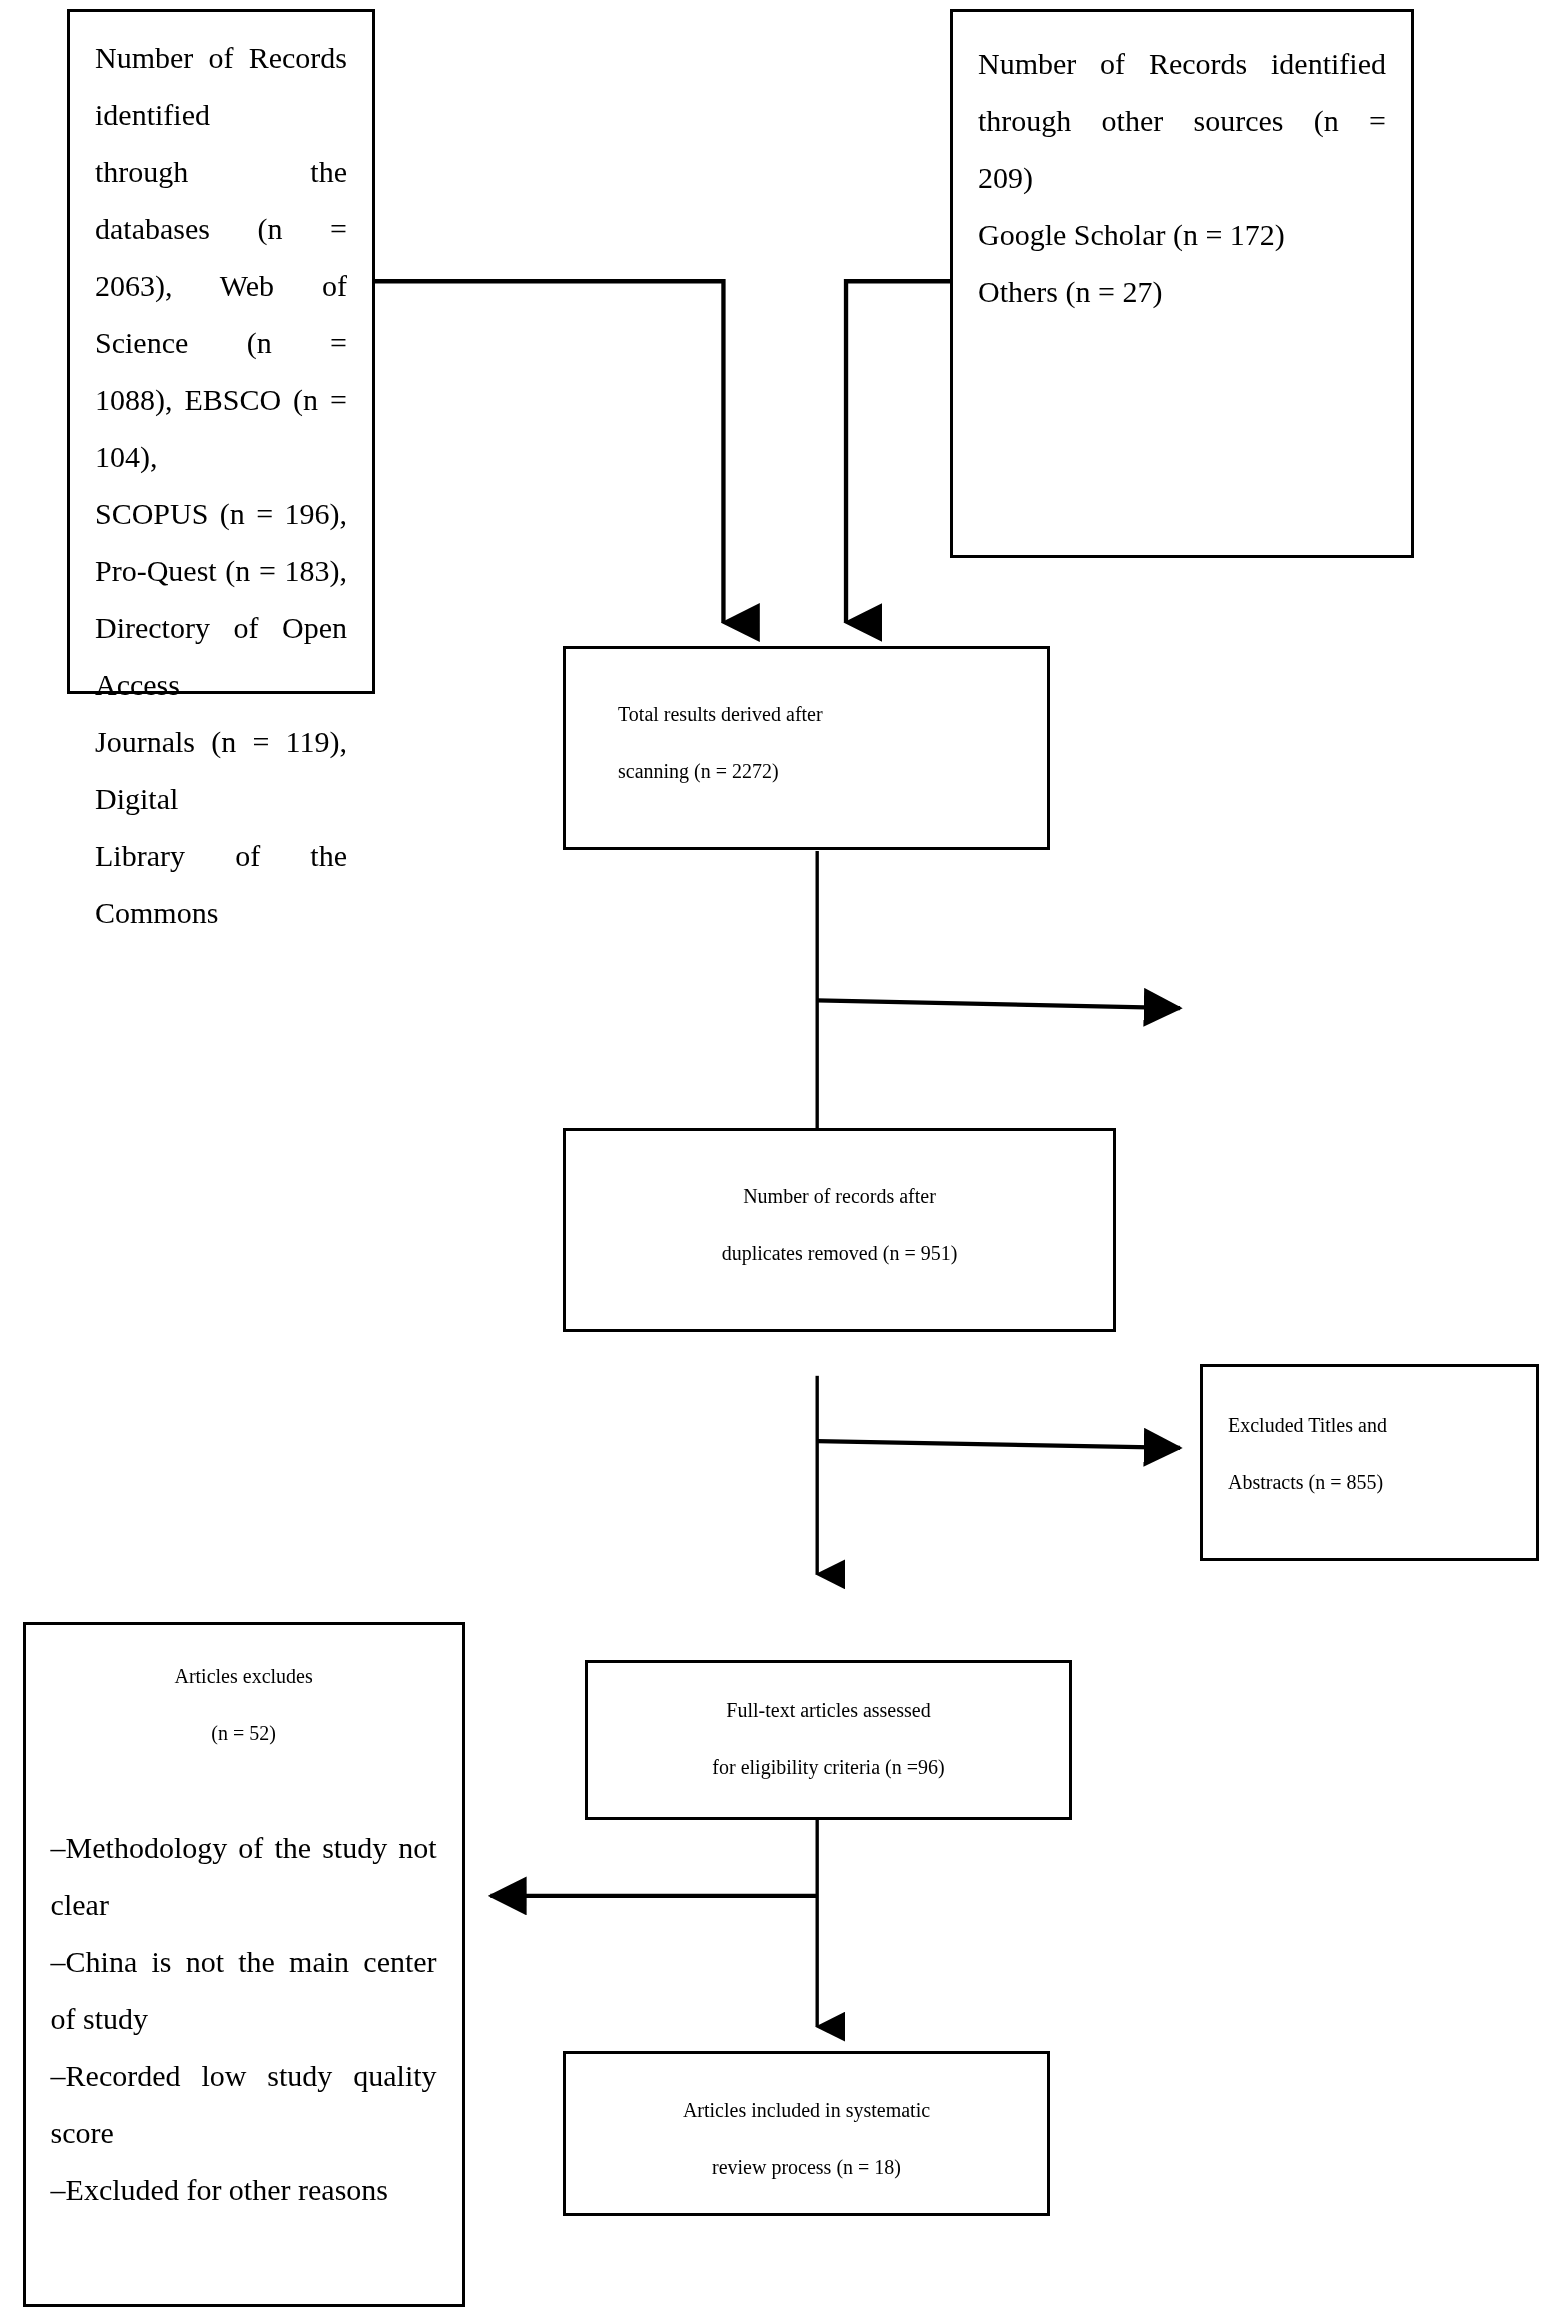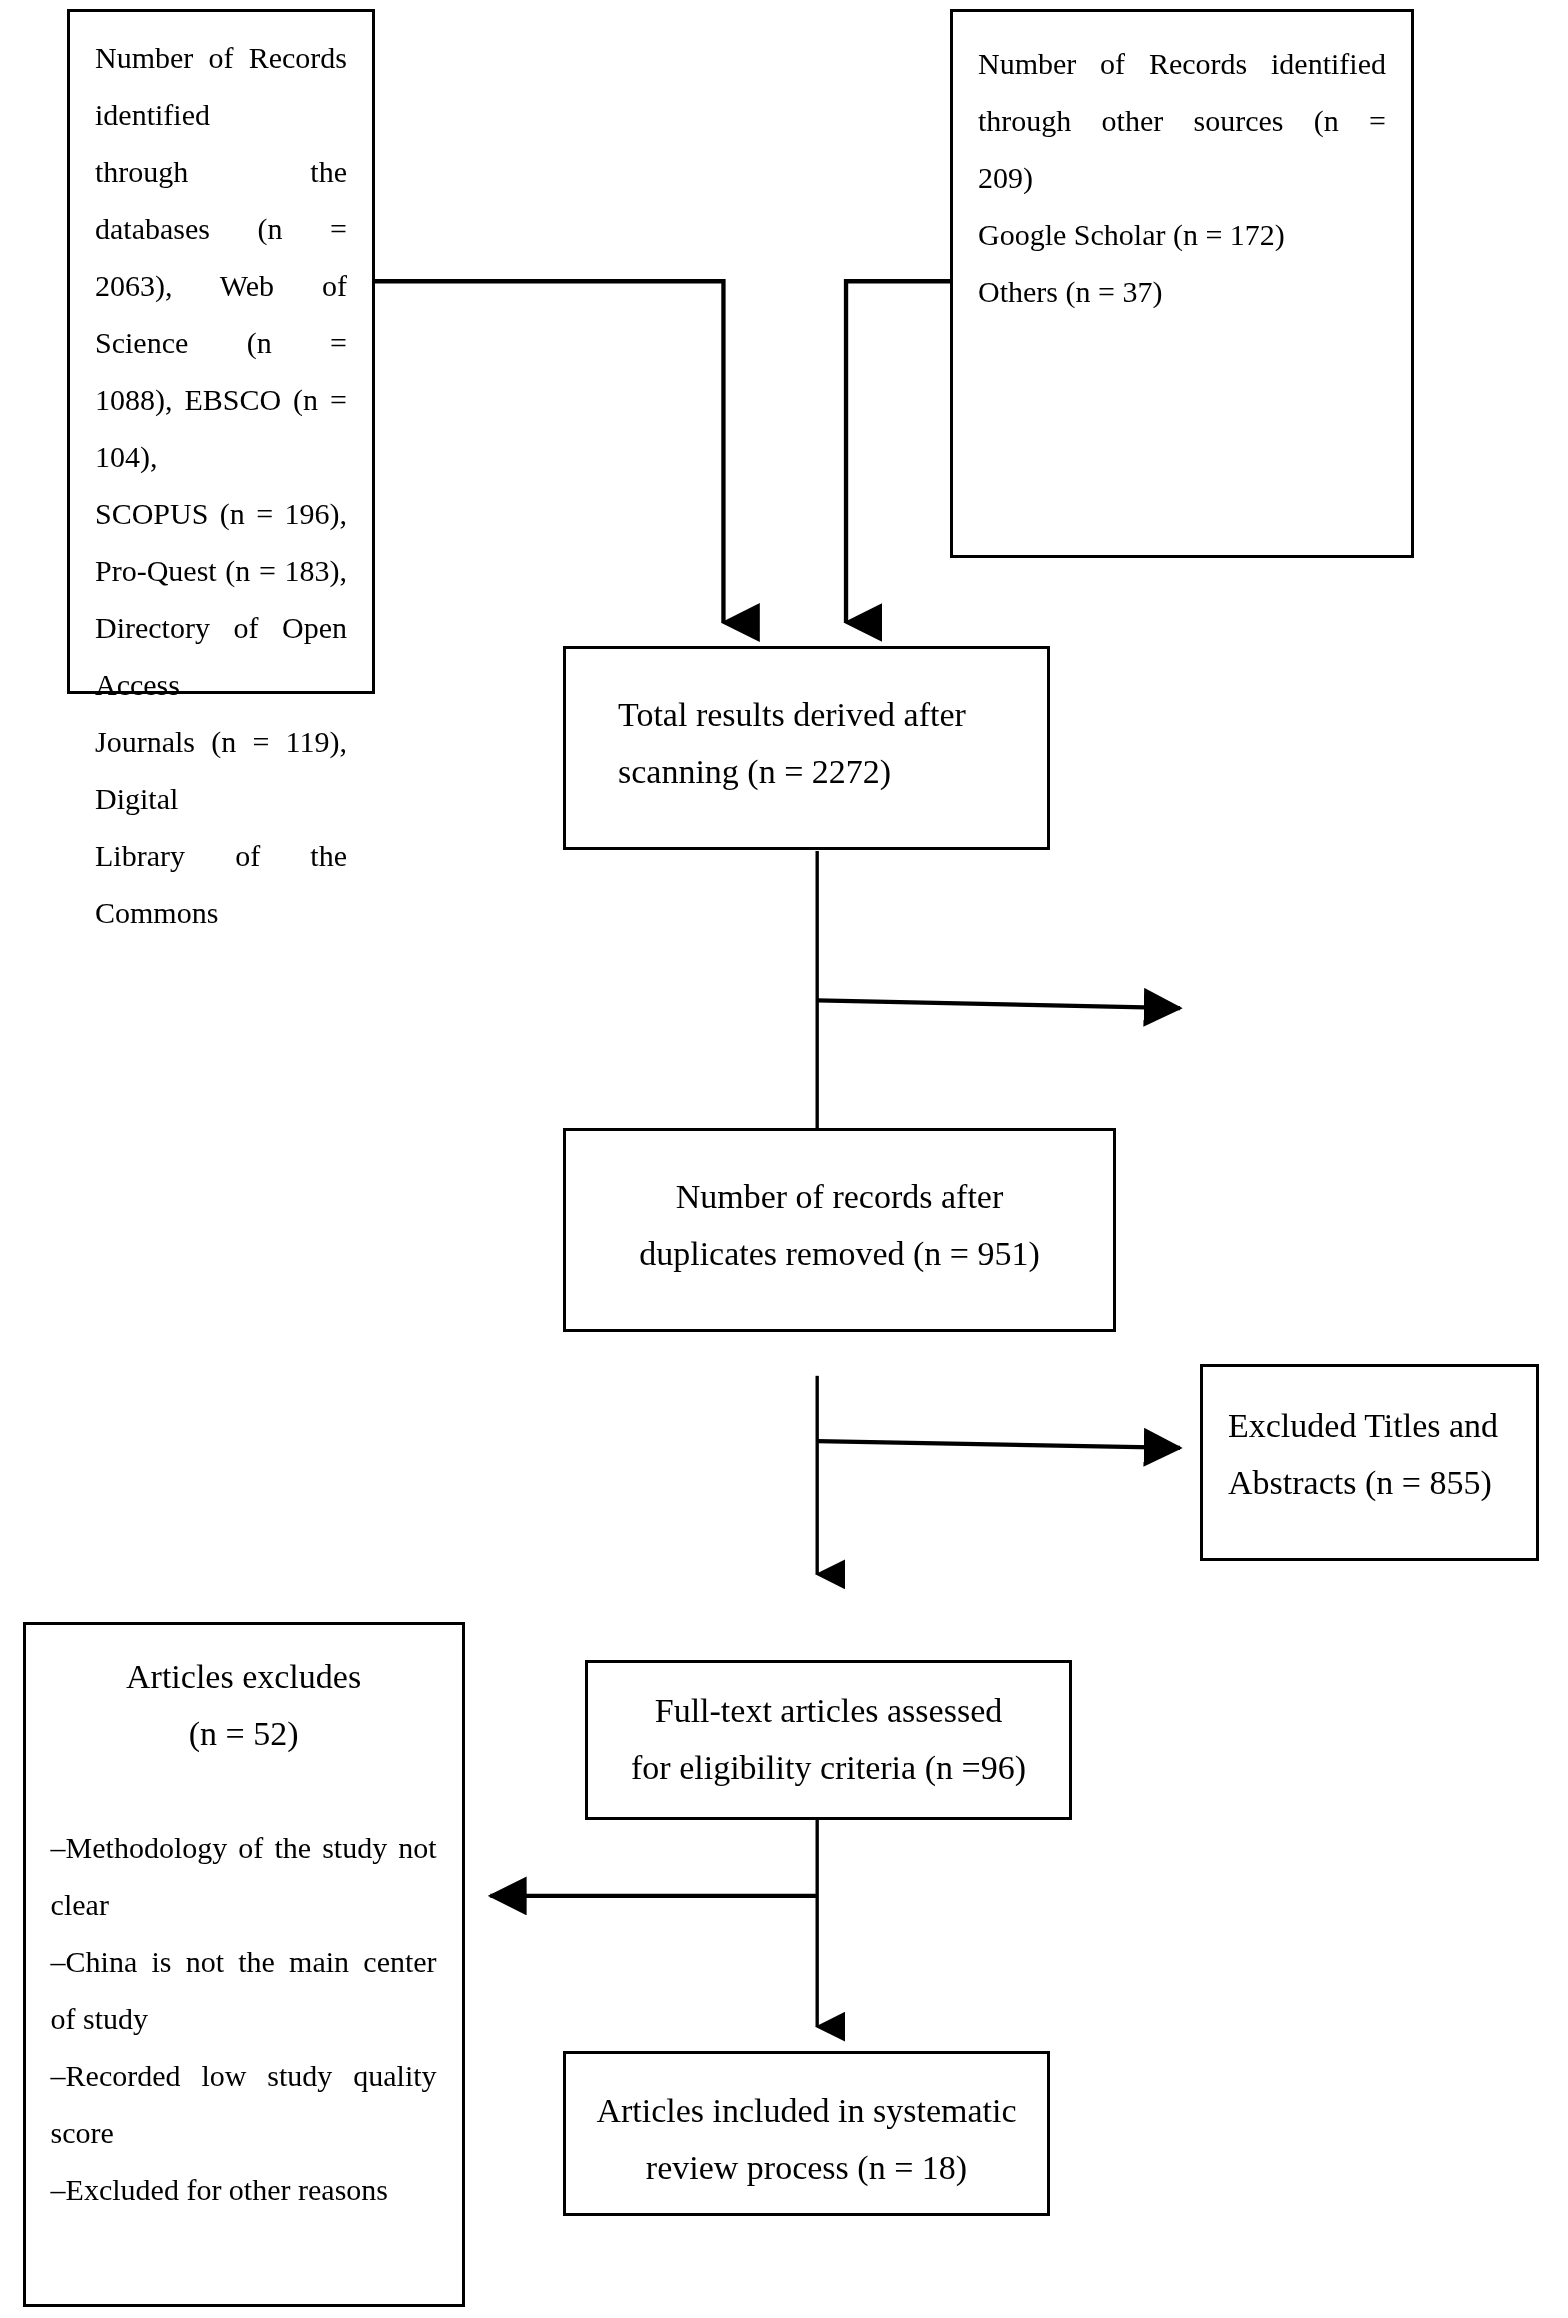--- a/index.html
+++ b/index.html
@@ -27,21 +27,21 @@
     border:3.4px solid #000000;
     z-index:2;
   }
   .node .inner{
     position:absolute;
     left:0; right:0;
     padding:0 25px;
   }
   .ln{
     display:block;
-    font-size:34px;
+    font-size:20px;
     line-height:57px;
     white-space:nowrap;
   }
   .para{
     font-size:30px;
     line-height:57px;
     text-align:justify;
     text-align-last:justify;
     margin:0;
   }
@@ -117,21 +117,21 @@
       <p class="para">Library of the Commons</p>
     </div>
   </div>
 
   <div class="node" id="box-other-sources">
     <div class="inner">
       <p class="para">Number of Records identified</p>
       <p class="para">through other sources (n =</p>
       <p class="para lastleft">209)</p>
       <p class="para lastleft">Google Scholar (n = 172)</p>
-      <p class="para lastleft">Others (n = 37)</p>
+      <p class="para lastleft">Others (n = 27)</p>
     </div>
   </div>
 
   <div class="node" id="box-total-results">
     <div class="inner">
       <span class="ln lft" style="padding-left:27px">Total results derived after</span>
       <span class="ln lft" style="padding-left:27px">scanning (n = 2272)</span>
     </div>
   </div>
 

